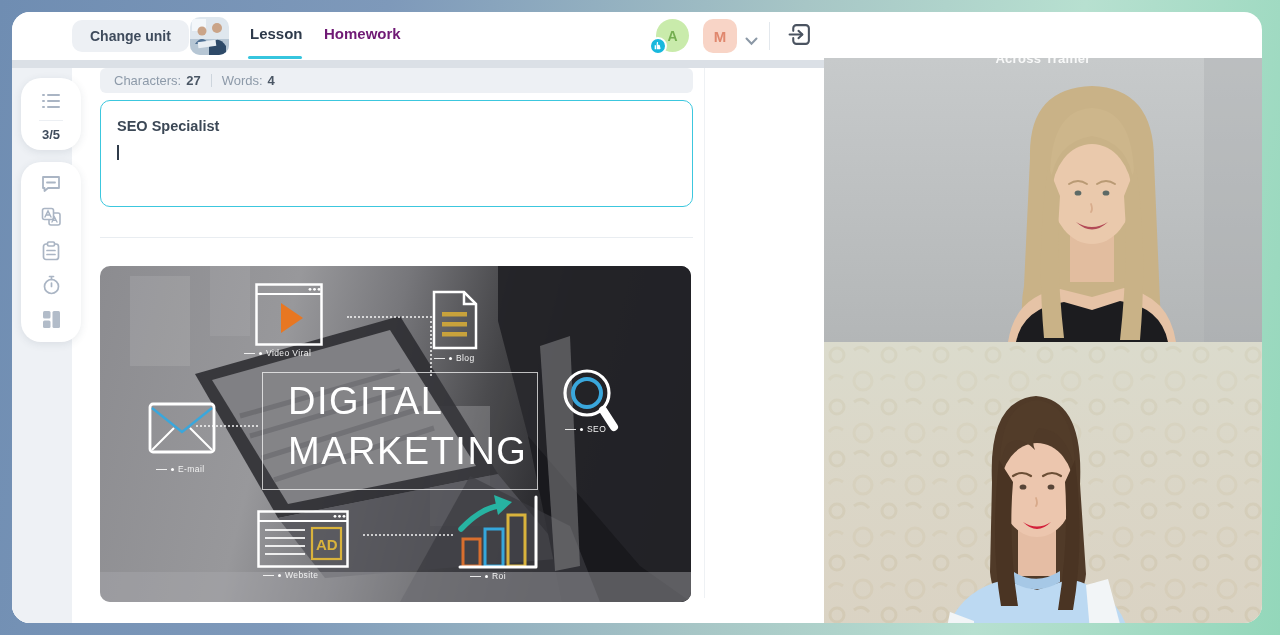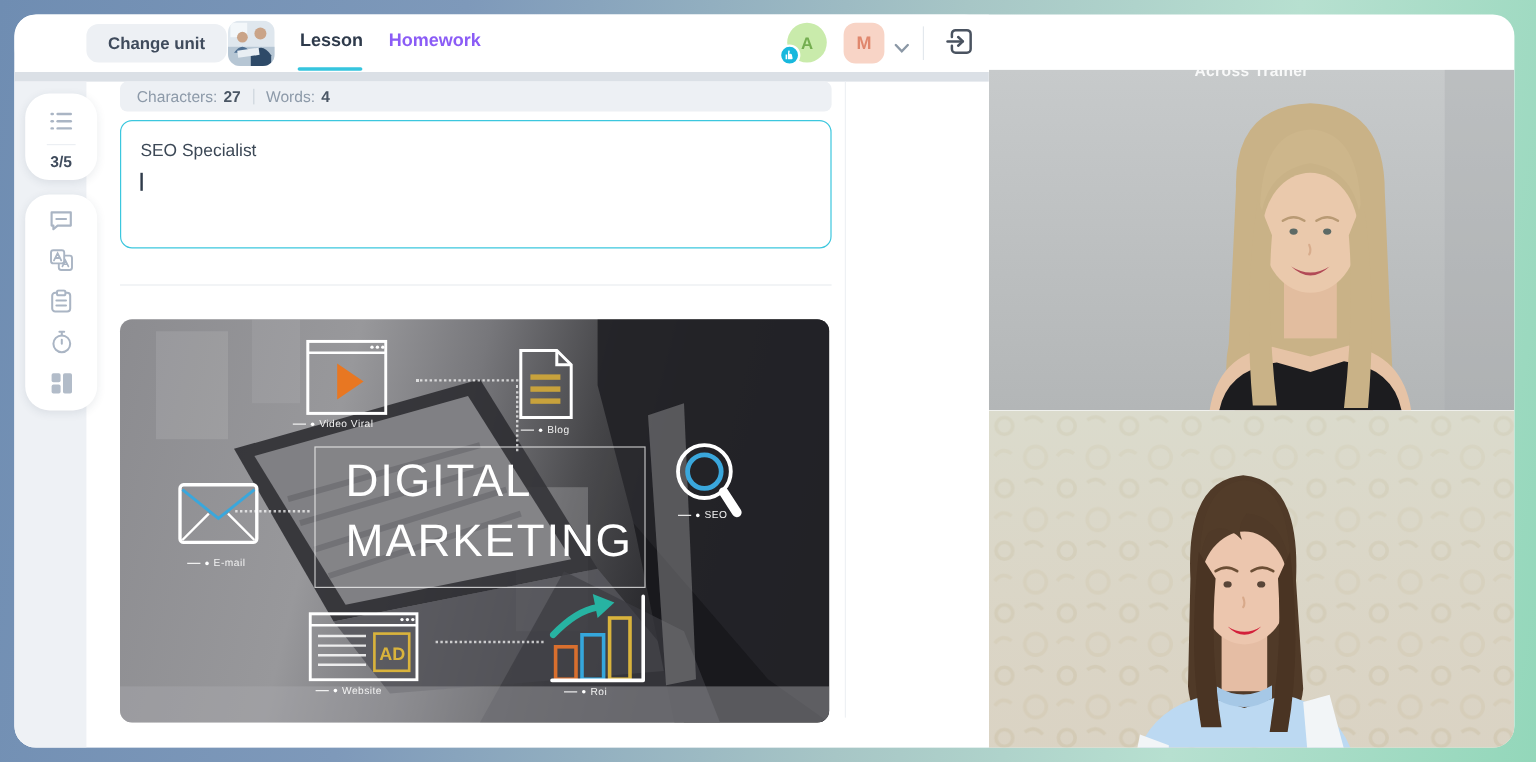--- a/index.html
+++ b/index.html
@@ -17,21 +17,21 @@
   .app-header { position:absolute; left:0; top:0; width:812px; height:48px; background:#fff; z-index:5;border-radius:20px; }
   .subheader-strip { position:absolute; left:0; top:48px; width:812px; height:8px; background:#dbe0e6; }
 
   .btn-change-unit { position:absolute; left:60px; top:8px; height:32px; padding:0 18px;
     background:#edf0f4; border:none; border-radius:10px; font:700 14px "Liberation Sans",sans-serif;
     color:#3f4b5c; cursor:pointer; }
   .unit-avatar { position:absolute; left:178px; top:5px; width:39px; height:38px; border-radius:10px;
     overflow:hidden; cursor:pointer; }
   .tab { position:absolute; top:13px; font:700 15px "Liberation Sans",sans-serif; cursor:pointer; }
   .tab-lesson { left:238px; color:#2e3a4b; }
-  .tab-homework { left:312px; color:#8b5cf6; }
+  .tab-homework { left:312px; color:#701a75; }
   .tab-underline { position:absolute; left:236px; top:44px; width:54px; height:3px; border-radius:2px; background:#36c5de; }
 
   .avatar-a { position:absolute; left:644px; top:7px; width:33px; height:33px; border-radius:50%;
     background:#c9ebab; color:#74ae50; font:700 14px "Liberation Sans",sans-serif;
     display:flex; align-items:center; justify-content:center; cursor:pointer; }
   .like-badge { position:absolute; left:637px; top:25px; width:18px; height:18px; border-radius:50%;
     background:#18b8dd; border:2px solid #fff; display:flex; align-items:center; justify-content:center; }
   .avatar-m { position:absolute; left:691px; top:7px; width:34px; height:34px; border-radius:10px;
     background:#f8d4c6; color:#e0876d; font:700 15px "Liberation Sans",sans-serif;
     display:flex; align-items:center; justify-content:center; cursor:pointer; }
@@ -52,21 +52,21 @@
   .stats-bar { position:absolute; left:88px; top:56px; width:593px; height:25px; background:#edf0f4;
     border-radius:6px; display:flex; align-items:center; padding:0 14px;
     font:400 13px "Liberation Sans",sans-serif; }
   .stats-label { color:#8d9aa9; }
   .stats-value { color:#4a5664; font-weight:700; margin-left:5px; }
   .stats-sep { width:1px; height:13px; background:#cdd5dd; margin:0 10px; }
 
   .answer-box { position:absolute; left:88px; top:88px; width:593px; height:107px;
     border:1.5px solid #3cc7de; border-radius:10px; background:#fff;
     padding:13px 16px; font:400 14.5px "Liberation Sans",sans-serif; color:#3c4856; cursor:text; }
-  .answer-line { height:25px; line-height:25px; }
+  .answer-line { height:25px; line-height:25px;font-weight:bold; }
   .caret { display:inline-block; width:1.5px; height:15px; background:#2f3b4a; vertical-align:middle; }
 
   .content-divider { position:absolute; left:88px; top:225px; width:593px; height:1px; background:#e9edf1; }
   .scroll-track { position:absolute; left:692px; top:56px; height:530px; width:1px; background:#eef1f4; }
 
   
   .lesson-image { position:absolute; left:88px; top:254px; width:591px; height:336px; border-radius:10px;
     overflow:hidden;
     background:linear-gradient(104deg,#8c8c90 0%,#98989b 30%,#77777b 46%,#464649 62%,#26262a 76%,#1d1d21 100%); }
   .lesson-image svg.scene { position:absolute; left:0; top:0; }

